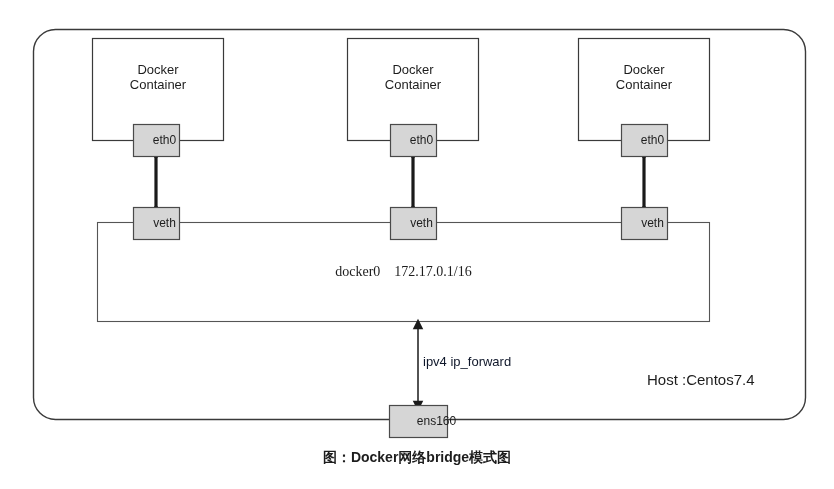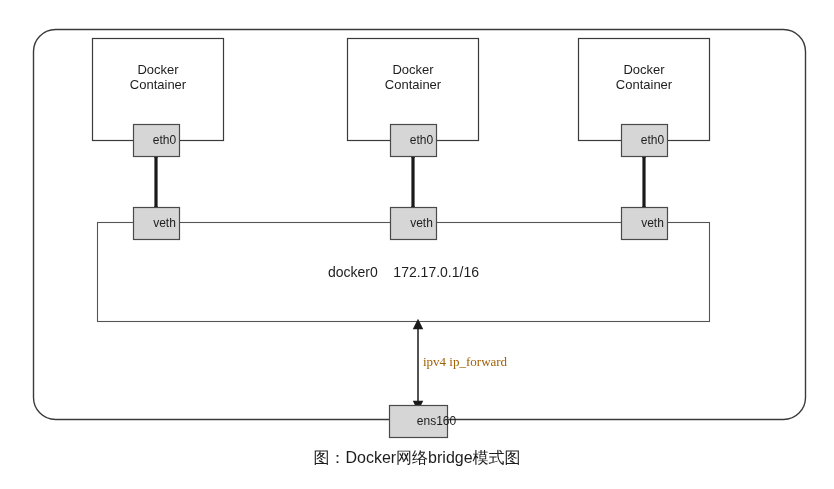--- a/index.html
+++ b/index.html
@@ -38,38 +38,39 @@
     color: #1d1d1d;
   }
   .nic-label {
     font-size: 12px;
     color: #1d1d1d;
     margin-left: 8px;
   }
   .bridge-label {
     font-size: 14px;
     color: #1d1d1d;
+    font-family: Liberation Serif, serif;
   }
   .forward-label {
     font-size: 13px;
-    color: #a16207;
+    color: #0f172a;
     text-align: center;
-    font-family: Liberation Serif, serif;
   }
   .host-label {
     font-size: 15px;
     color: #1d1d1d;
     text-align: left;
   }
   .caption {
-    font-size: 16px;
+    font-size: 14px;
     color: #1d1d1d;
     text-align: center;
     width: 834px;
     left: 0;
+    font-weight: bold;
   }
 </style>
 </head>
 <body>
 
 <div id="diagram-root">
 
   <svg class="canvas" viewBox="0 0 834 489">
 
     <rect x="33.5" y="29.5" width="772" height="390" rx="22" ry="22" fill="none" stroke="#3a3a3a" stroke-width="1.4"></rect>
@@ -124,18 +125,19 @@
   <div class="lbl nic-label" style="left:621px; top:133px; width:47px;">eth0</div>
 
   <div class="lbl nic-label" style="left:133px; top:216px; width:47px;">veth</div>
   <div class="lbl nic-label" style="left:390px; top:216px; width:47px;">veth</div>
   <div class="lbl nic-label" style="left:621px; top:216px; width:47px;">veth</div>
 
   <div class="lbl bridge-label" style="left:97px; top:264px; width:613px;">docker0    172.17.0.1/16</div>
 
   <div class="lbl forward-label" style="left:423px; top:354px;">ipv4 ip_forward</div>
 
+  <div class="lbl host-label" style="left:647px; top:371px;">Host :Centos7.4</div>
 
   <div class="lbl nic-label" style="left:399px; top:414px; width:59px;">ens160</div>
 
   <div class="lbl caption" style="top:449px;">图：Docker网络bridge模式图</div>
 
 </div>
 
 </body></html>

